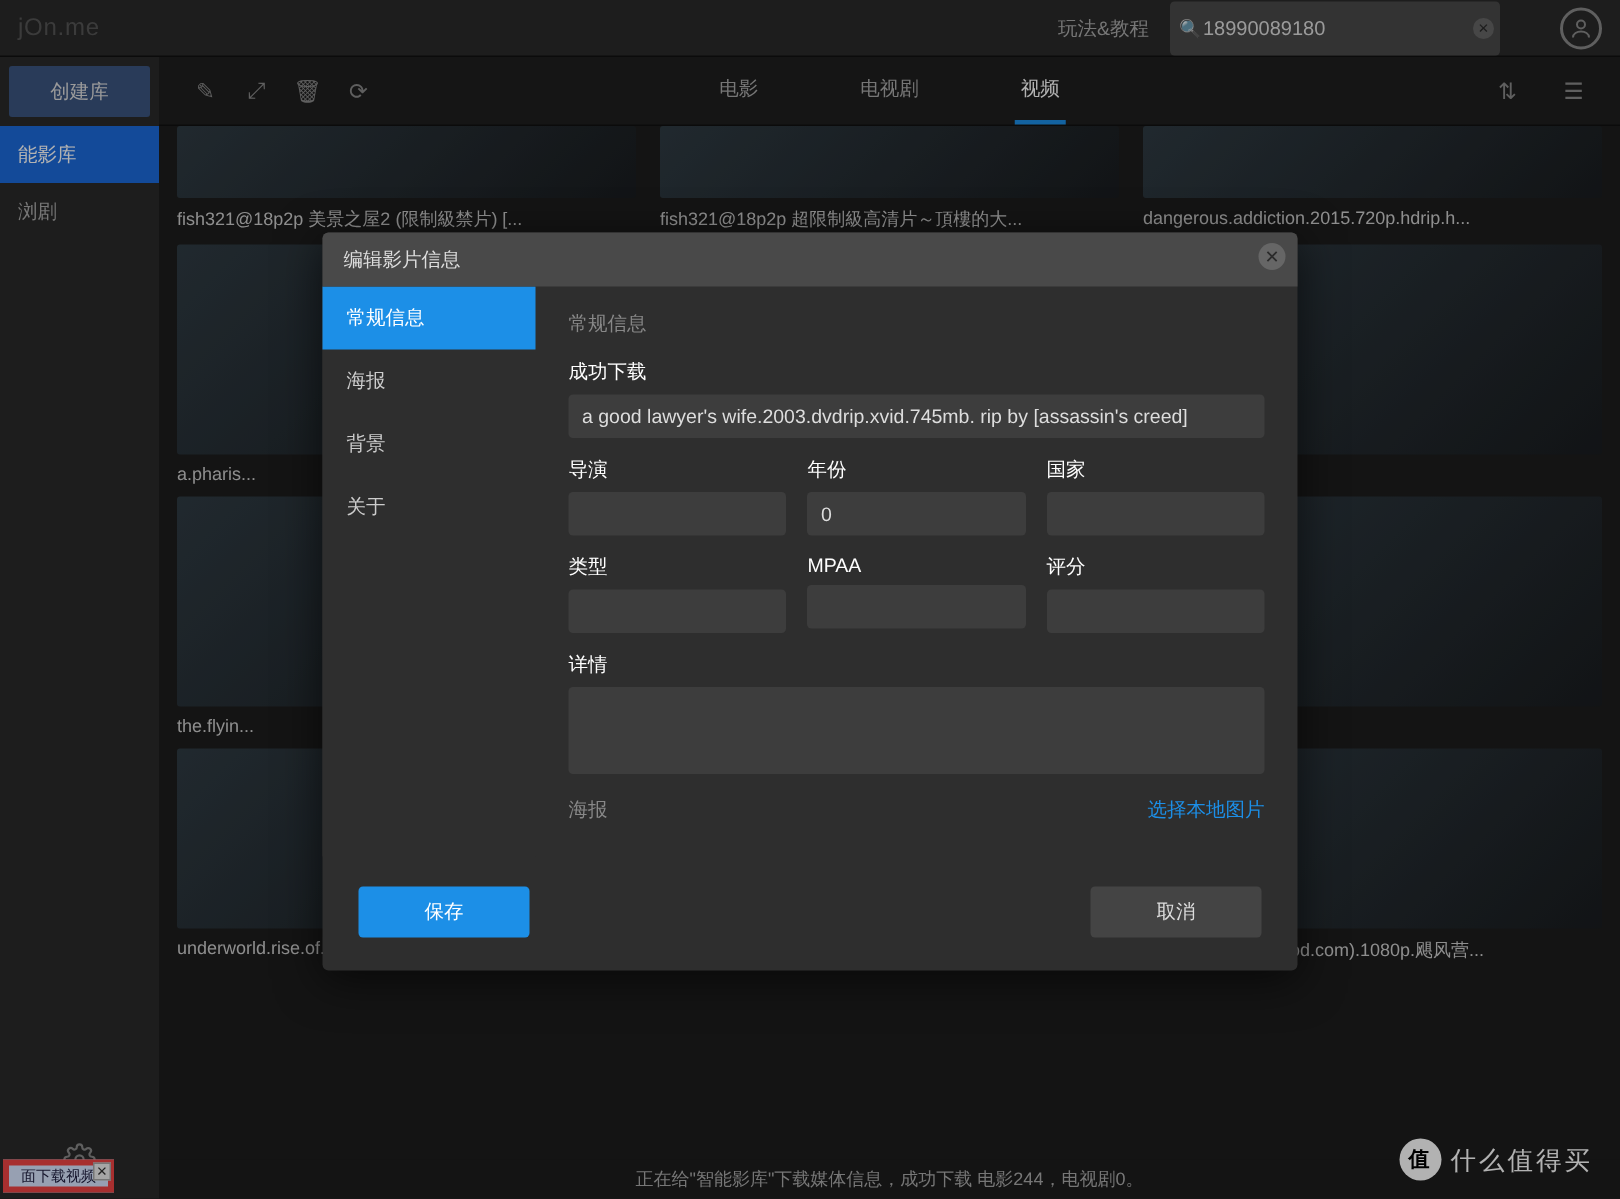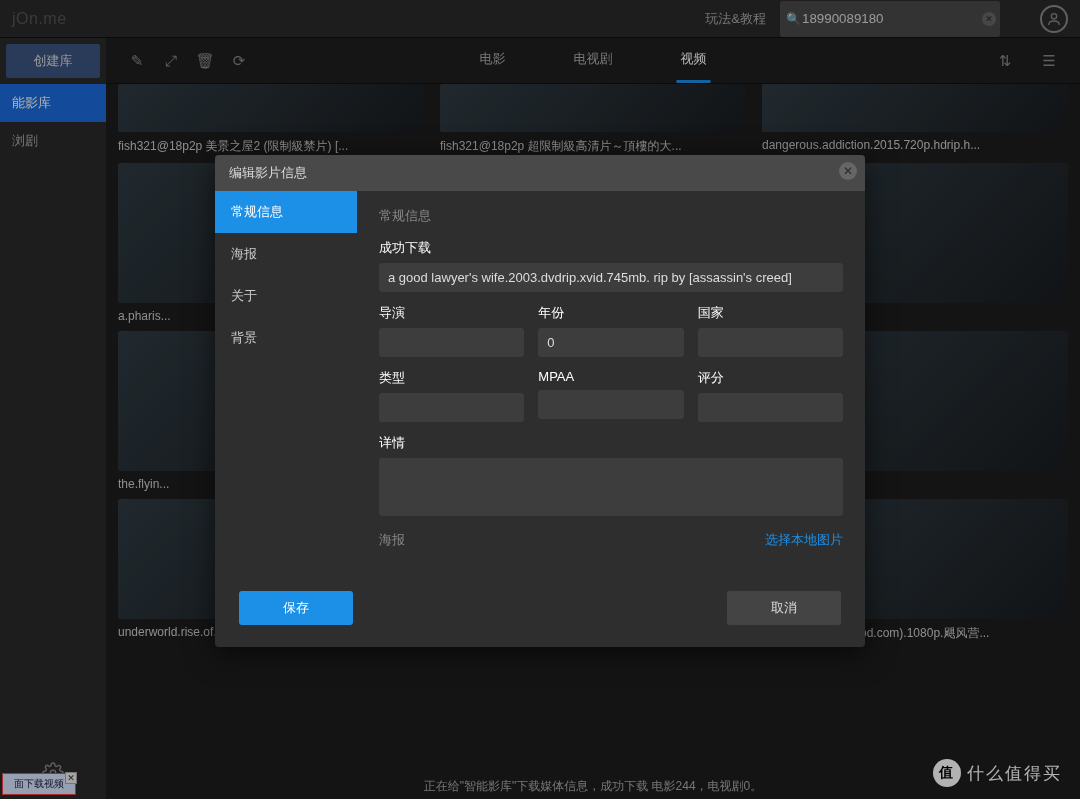--- a/index.html
+++ b/index.html
@@ -48,21 +48,21 @@
   .grid { flex:1; overflow:hidden; padding: 0 12px; display:grid; grid-template-columns: repeat(3, 1fr); gap:8px 16px; align-content:start; }
   .card { }
   .thumb { background: linear-gradient(135deg,#2f3b43,#1a1d20); height:112px; border-radius:2px; }
   .thumb.short { height:48px; }
   .thumb.tall { height:140px; }
   .thumb.mid { height:120px; }
   .card-title { color:#ccc; font-size:12px; margin-top:6px; white-space:nowrap; overflow:hidden; text-overflow:ellipsis; }
   .status-bar { position:absolute; bottom:0; left:106px; right:0; height:26px; display:flex; align-items:center; justify-content:center; font-size:12px; color:#aaa; background:rgba(30,30,30,0.9);}
   .bm-watermark { position:absolute; bottom:12px; right:18px; display:flex; align-items:center; gap:6px; color:#fff; font-size:17px; font-weight:500; letter-spacing:2px;}
   .bm-badge { width:28px; height:28px; border-radius:50%; background:#fff; color:#000; display:flex; align-items:center; justify-content:center; font-weight:bold; font-size:14px;}
-  .mini-ad { position:absolute; bottom:4px; left:2px; width:74px; height:22px; background:#d9e6ff; border:1px solid #ef4444; font-size:10px; color:#224; display:flex; align-items:center; justify-content:center;}
+  .mini-ad { position:absolute; bottom:4px; left:2px; width:74px; height:22px; background:#d9e6ff; border:4px solid #ef4444; font-size:10px; color:#224; display:flex; align-items:center; justify-content:center;}
   .mini-ad .x { position:absolute; right:-2px; top:-2px; background:#eee; color:#333; width:12px; height:12px; font-size:9px; display:flex; align-items:center; justify-content:center; border:1px solid #aaa;}
 
   
   .overlay { position:absolute; inset:0; background:rgba(0,0,0,0.3); display:flex; align-items:flex-start; justify-content:center; padding-top:155px; }
   .modal { width:650px; background:#2e2e2e; border-radius:4px; color:#ddd; box-shadow:0 6px 30px rgba(0,0,0,0.6);}
   .modal-head { background:#494949; padding:9px 14px; position:relative; border-radius:4px 4px 0 0; font-size:13px;}
   .modal-close { position:absolute; right:8px; top:7px; width:18px; height:18px; border-radius:50%; background:#666; color:#2b2b2b; display:flex; align-items:center; justify-content:center; font-size:12px; cursor:pointer;}
   .modal-body { display:flex; min-height:380px;}
   .modal-tabs { width:142px; background:#2e2e2e; }
   .mtab { padding:12px 16px; color:#ccc; cursor:pointer; font-size:13px;}
@@ -202,22 +202,22 @@
 <div class="overlay">
   <div class="modal">
     <div class="modal-head">
       <span>编辑影片信息</span>
       <span class="modal-close">✕</span>
     </div>
     <div class="modal-body">
       <div class="modal-tabs">
         <div class="mtab active">常规信息</div>
         <div class="mtab">海报</div>
+        <div class="mtab">背景</div>
         <div class="mtab">关于</div>
-        <div class="mtab">背景</div>
       </div>
       <div class="mform">
         <div class="sect-title">常规信息</div>
 
         <div class="fld-label">成功下载</div>
         <input class="fld-input" value="a good lawyer's wife.2003.dvdrip.xvid.745mb. rip by [assassin's creed]" style="">
 
         <div class="row3">
           <div>
             <div class="fld-label">导演</div>

